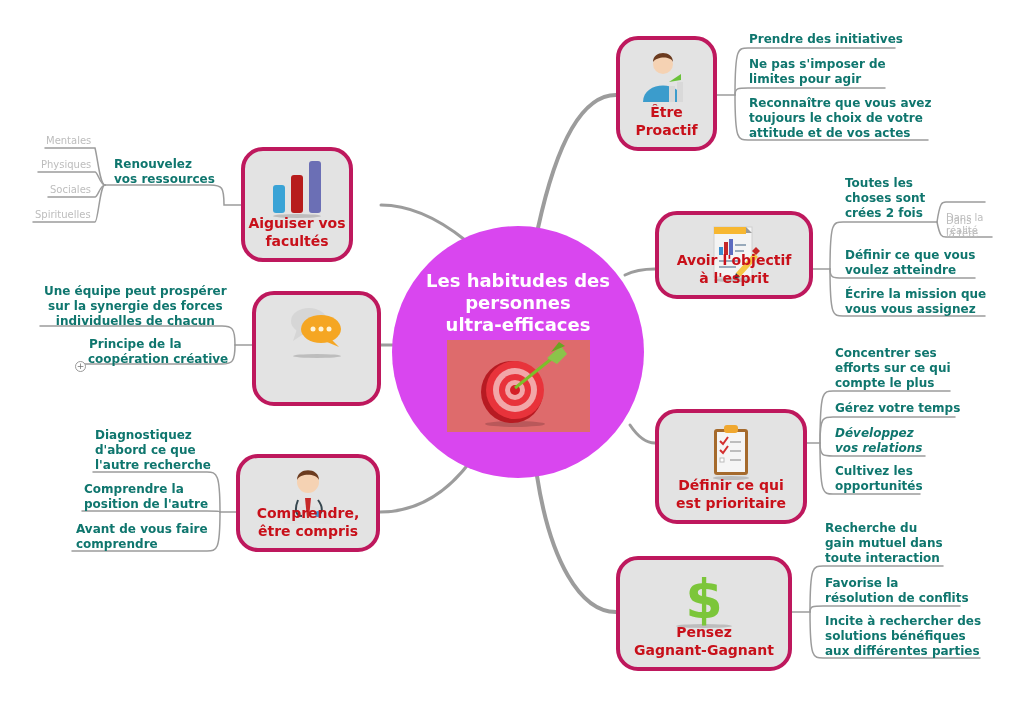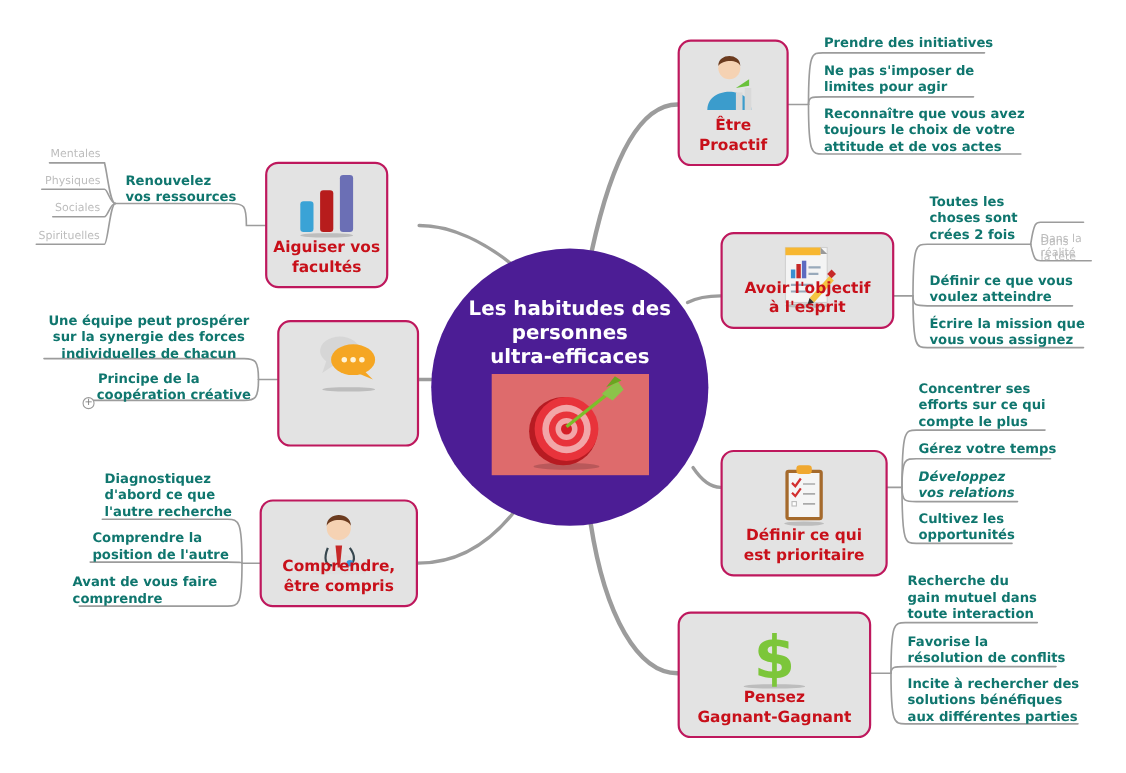--- a/index.html
+++ b/index.html
@@ -1,33 +1,33 @@
 <!DOCTYPE html>
 <html><head>
 <meta charset="utf-8">
 <style>
   html, body { margin:0; padding:0; background:#ffffff; }
   body { width:1024px; height:703px; position:relative; overflow:hidden;
          font-family:"DejaVu Sans", sans-serif; }
   #links { position:absolute; left:0; top:0; width:1024px; height:703px; }
   .center {
     position:absolute; left:392px; top:226px; width:252px; height:252px;
-    border-radius:50%; background:#4c1d95; text-align:center; color:#fff;
+    border-radius:50%; background:#d946ef; text-align:center; color:#fff;
   }
   .center-title {
     position:absolute; left:0; right:0; top:44px; font-weight:bold;
     font-size:18px; line-height:22px; color:#ffffff;
   }
   .center-image {
     position:absolute; left:55px; top:114px; width:143px; height:92px;
     background:#de6b6c;
   }
   .node {
-    position:absolute; background:#e3e3e3; border:2px solid #be185d;
-    border-radius:12px; box-sizing:border-box; text-align:center;
+    position:absolute; background:#e3e3e3; border:4px solid #be185d;
+    border-radius:22px; box-sizing:border-box; text-align:center;
   }
   .node-label {
     position:absolute; left:0; right:0; bottom:8px; color:#c8101a;
     font-weight:bold; font-size:14px; line-height:18px;
   }
   .node-icon { position:absolute; left:50%; top:8px; transform:translateX(-50%); }
   .leaf {
     position:absolute; color:#0f766e; font-weight:bold; font-size:12px;
     line-height:15px; white-space:nowrap;
   }
@@ -330,16 +330,16 @@
 </div>
 <div class="leaf" style="left:95px; top:428px;">
   <div>Diagnostiquez</div>
   <div>d'abord ce que</div>
   <div>l'autre recherche</div>
 </div>
 <div class="leaf" style="left:84px; top:482px;">
   <div>Comprendre la</div>
   <div>position de l'autre</div>
 </div>
-<div class="leaf" style="left:66px; top:522px;">
+<div class="leaf" style="left:76px; top:522px;">
   <div>Avant de vous faire</div>
   <div>comprendre</div>
 </div>
 
 </body></html>

